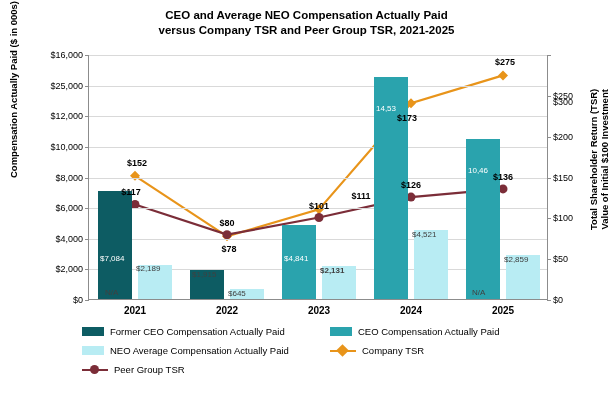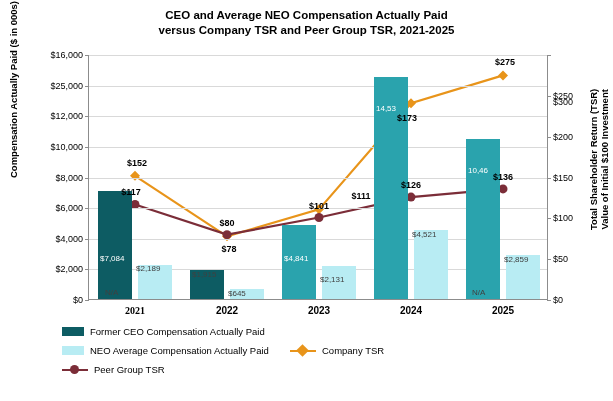--- a/index.html
+++ b/index.html
@@ -145,20 +145,21 @@
   }
   .legend-row {
     display: flex;
     align-items: center;
     height: 19px;
   }
   .legend-item {
     display: flex;
     align-items: center;
     white-space: nowrap;
+    margin-left: 20px;
   }
   .legend-item .swatch {
     width: 22px;
     height: 9px;
     margin-right: 6px;
     flex: none;
   }
   .legend-item .lineswatch {
     position: relative;
     width: 26px;
@@ -261,38 +262,38 @@
       <div class="tickmark-right" style="top: 163.333px;"></div>
       <div class="ytick-right" style="top: 163.333px;">$100</div>
       <div class="tickmark-right" style="top: 122.5px;"></div>
       <div class="ytick-right" style="top: 122.5px;">$150</div>
       <div class="tickmark-right" style="top: 81.6667px;"></div>
       <div class="ytick-right" style="top: 81.6667px;">$200</div>
       <div class="tickmark-right" style="top: 40.8333px;"></div>
       <div class="ytick-right" style="top: 40.8333px;">$250</div>
       <div class="tickmark-right" style="top: 0px;"></div>
       <div class="ytick-right" style="top: 0px; margin-top: 47px;">$300</div>
-      <div class="xcat" style="left: 46px; font-family: Liberation Serif, serif;">2021</div>
+      <div class="xcat" style="left: 46px;">2021</div>
       <div class="xcat" style="left: 138px;">2022</div>
       <div class="xcat" style="left: 230px;">2023</div>
       <div class="xcat" style="left: 322px;">2024</div>
       <div class="xcat" style="left: 414px;">2025</div>
       <div class="bar" style="left: 9px; width: 34px; height: 108.474px; background: rgb(13, 92, 99);"></div>
       <div class="bar-label" style="left: 11px; top: 199px;">$7,084</div>
       <div class="bar" style="left: 49px; width: 34px; height: 33.5191px; background: rgb(184, 236, 243);"></div>
       <div class="bar-label dark" style="left: 47px; top: 209px;">$2,189</div>
       <div class="na-label" style="left: 16px; top: 233px;">N/A</div>
       <div class="bar" style="left: 101px; width: 34px; height: 29.3234px; background: rgb(13, 92, 99);"></div>
       <div class="bar-label dark" style="left: 103px; top: 214.677px;">$1,915</div>
       <div class="bar" style="left: 141px; width: 34px; height: 9.87656px; background: rgb(184, 236, 243);"></div>
       <div class="bar-label dark" style="left: 139px; top: 234.123px;">$645</div>
       <div class="bar" style="left: 193px; width: 34px; height: 74.1278px; background: rgb(42, 163, 173);"></div>
       <div class="bar-label" style="left: 195px; top: 199px;">$4,841</div>
       <div class="bar" style="left: 233px; width: 34px; height: 32.6309px; background: rgb(184, 236, 243);"></div>
-      <div class="bar-label dark" style="left: 231px; top: 220px;">$2,131</div>
+      <div class="bar-label dark" style="left: 231px; top: 211px; font-weight: bold;">$2,131</div>
       <div class="bar" style="left: 285px; width: 34px; height: 222.491px; background: rgb(42, 163, 173);"></div>
       <div class="bar-label" style="left: 287px; top: 48.5094px;">14,53</div>
       <div class="bar" style="left: 325px; width: 34px; height: 69.2278px; background: rgb(184, 236, 243);"></div>
       <div class="bar-label dark" style="left: 323px; top: 174.772px;">$4,521</div>
       <div class="bar" style="left: 377px; width: 34px; height: 160.23px; background: rgb(42, 163, 173);"></div>
       <div class="bar-label" style="left: 379px; top: 110.77px;">10,46</div>
       <div class="bar" style="left: 417px; width: 34px; height: 43.7784px; background: rgb(184, 236, 243);"></div>
       <div class="bar-label dark" style="left: 415px; top: 200.222px;">$2,859</div>
       <div class="na-label" style="left: 383px; top: 233px;">N/A</div>
       <div class="pt-label" style="left: 48px; top: 102.867px;">$152</div>
@@ -306,20 +307,24 @@
       <div class="pt-label" style="left: 322px; top: 125.1px;">$126</div>
       <div class="pt-label" style="left: 414px; top: 116.933px;">$136</div>
     </div>
 
   <div class="legend">
     <div class="legend-row">
       <div class="legend-item" style="width:228px">
         <span class="swatch" style="background:#0d5c63"></span>
         <span>Former CEO Compensation Actually Paid</span>
       </div>
+      <div class="legend-item">
+        <span class="swatch" style="background:#2aa3ad"></span>
+        <span>CEO Compensation Actually Paid</span>
+      </div>
     </div>
     <div class="legend-row">
       <div class="legend-item" style="width:228px">
         <span class="swatch" style="background:#b8ecf3"></span>
         <span>NEO Average Compensation Actually Paid</span>
       </div>
       <div class="legend-item">
         <span class="lineswatch">
           <span class="lseg" style="background:#e8941a"></span>
           <span class="lmark diamond" style="background:#e8941a"></span>

